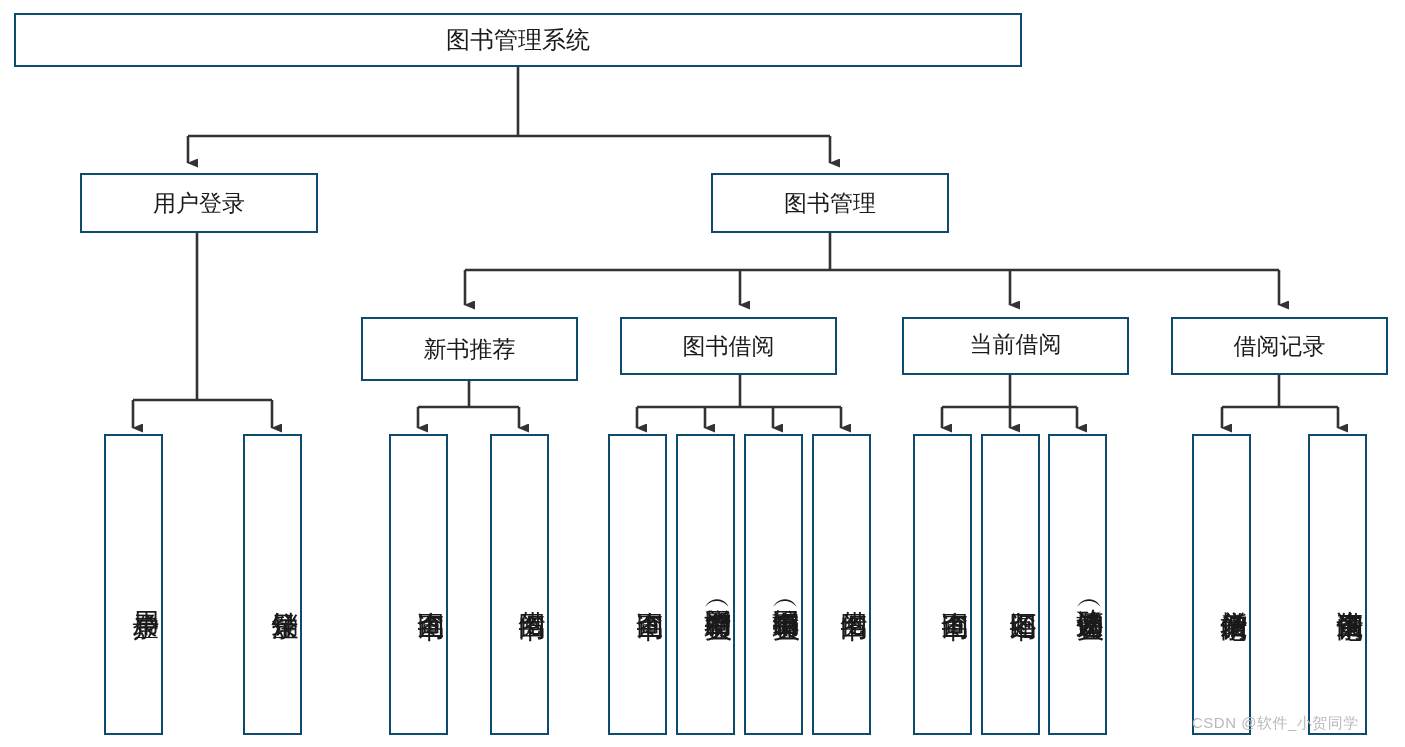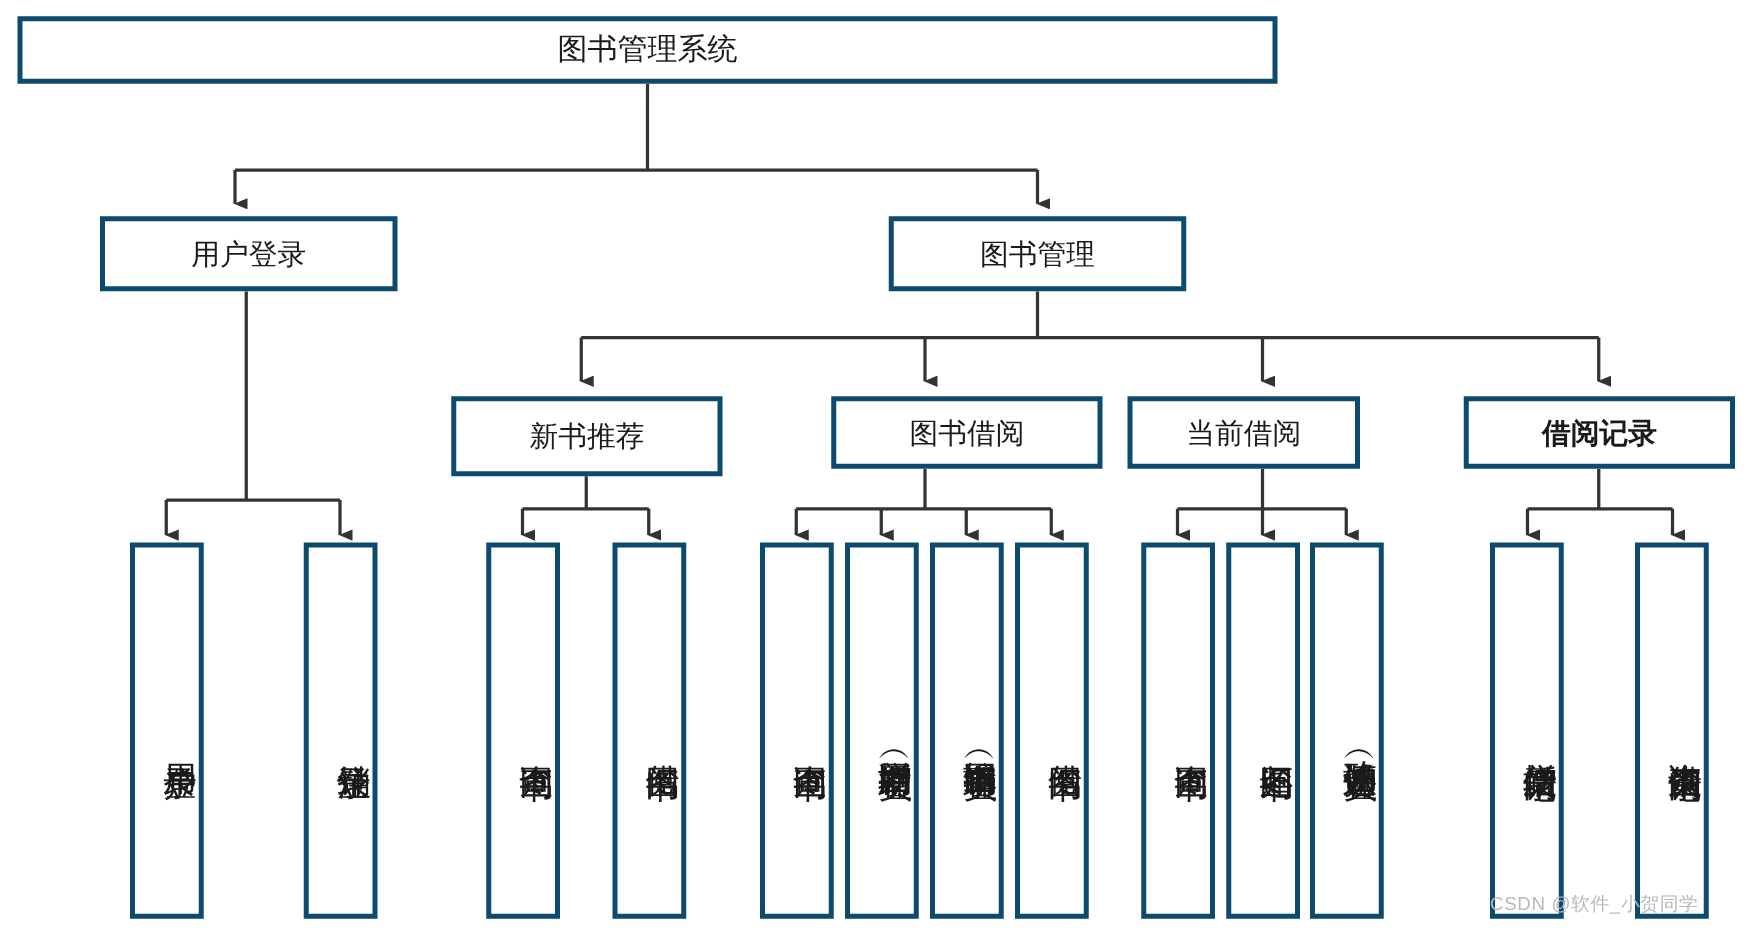--- a/index.html
+++ b/index.html
@@ -23,21 +23,21 @@
     position: absolute;
     left: 0;
     top: 0;
     width: 1405px;
     height: 747px;
     pointer-events: none;
   }
   .node {
     position: absolute;
     box-sizing: border-box;
-    border: 4px solid #0c4a6e;
+    border: 2px solid #0c4a6e;
     background: #ffffff;
     display: flex;
     align-items: center;
     justify-content: center;
     text-align: center;
     line-height: 1.25;
   }
   .node.horiz {
     font-size: 23px;
   }
@@ -132,27 +132,27 @@
   <div class="node horiz" style="left:80px; top:173px; width:238px; height:60px;">
     <span class="label">用户登录</span>
   </div>
   <div class="node horiz" style="left:711px; top:173px; width:238px; height:60px;">
     <span class="label">图书管理</span>
   </div>
 
   <div class="node horiz" style="left:361px; top:317px; width:217px; height:64px;">
     <span class="label">新书推荐</span>
   </div>
-  <div class="node horiz" style="left:665px; top:317px; width:217px; height:58px;">
+  <div class="node horiz" style="left:620px; top:317px; width:217px; height:58px;">
     <span class="label">图书借阅</span>
   </div>
-  <div class="node horiz" style="left:902px; top:317px; width:186px; height:58px;">
+  <div class="node horiz" style="left:902px; top:317px; width:227px; height:58px;font-family:Liberation Mono, monospace;">
     <span class="label">当前借阅</span>
   </div>
-  <div class="node horiz" style="left:1171px; top:317px; width:217px; height:58px;font-weight:bold;">
+  <div class="node horiz" style="left:1171px; top:317px; width:217px; height:58px;">
     <span class="label">借阅记录</span>
   </div>
 
   <div class="node vert" style="left:104px; top:434px; width:59px; height:301px;">
     <span class="label">用户登录</span>
   </div>
   <div class="node vert" style="left:243px; top:434px; width:59px; height:301px;">
     <span class="label">注销登录</span>
   </div>
 

